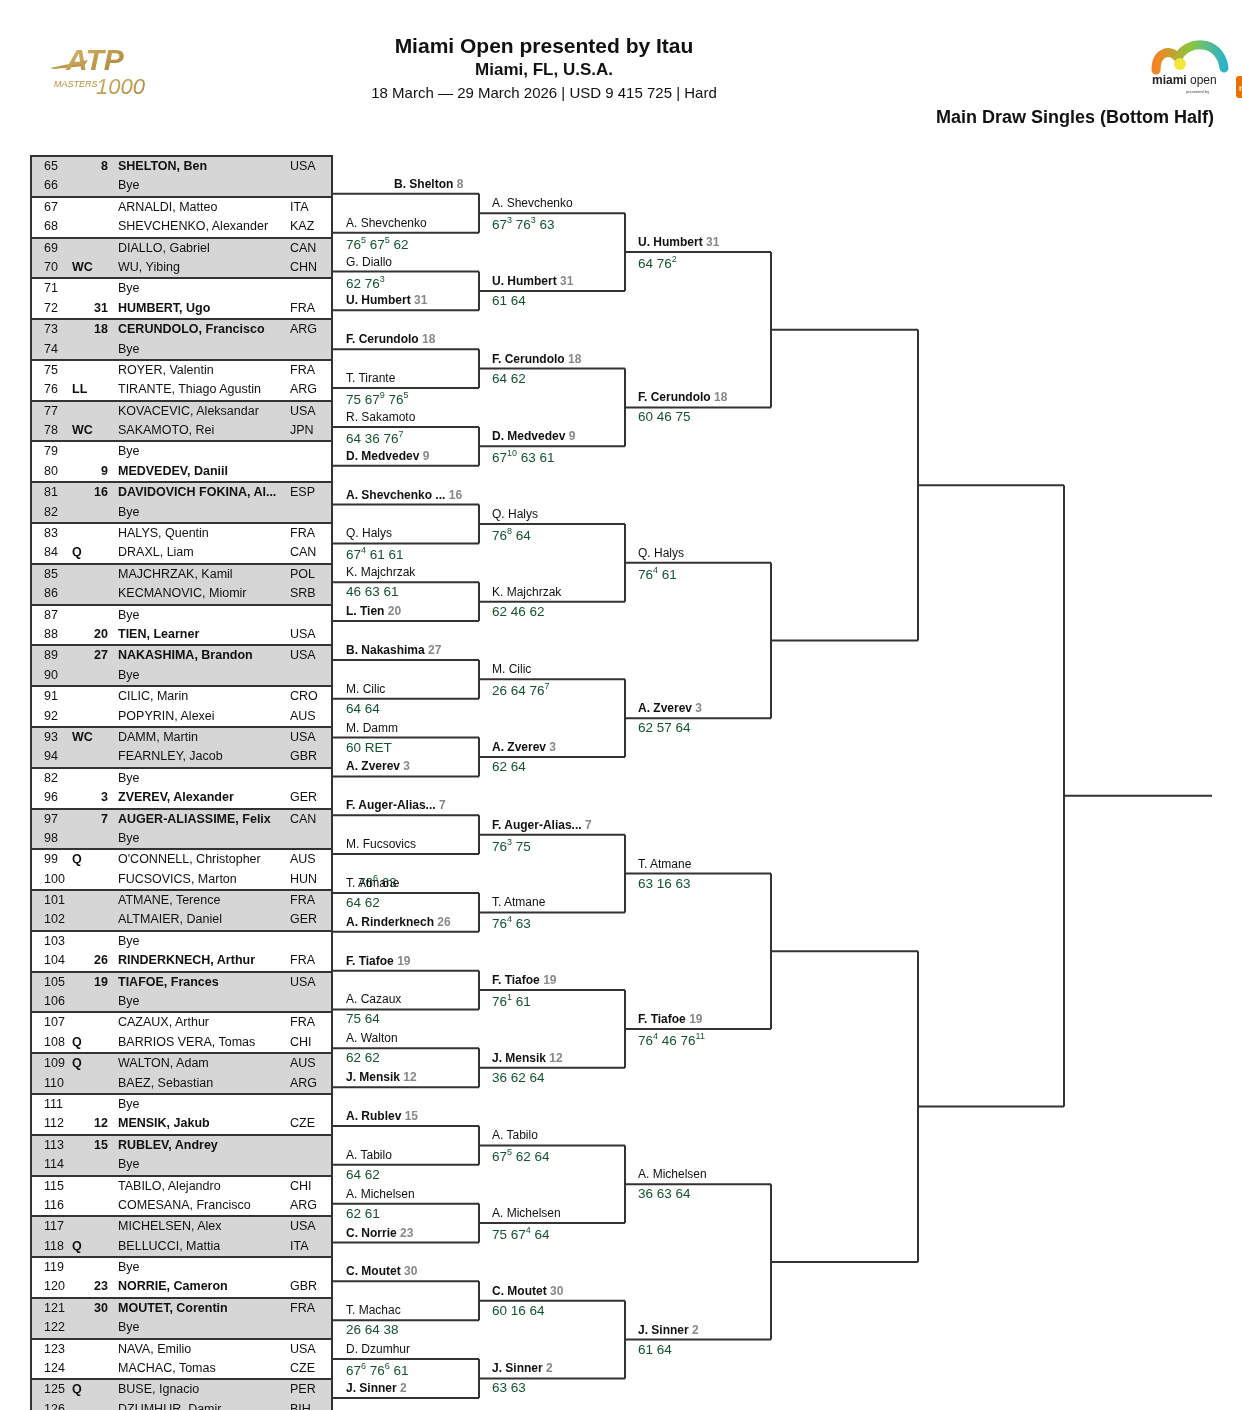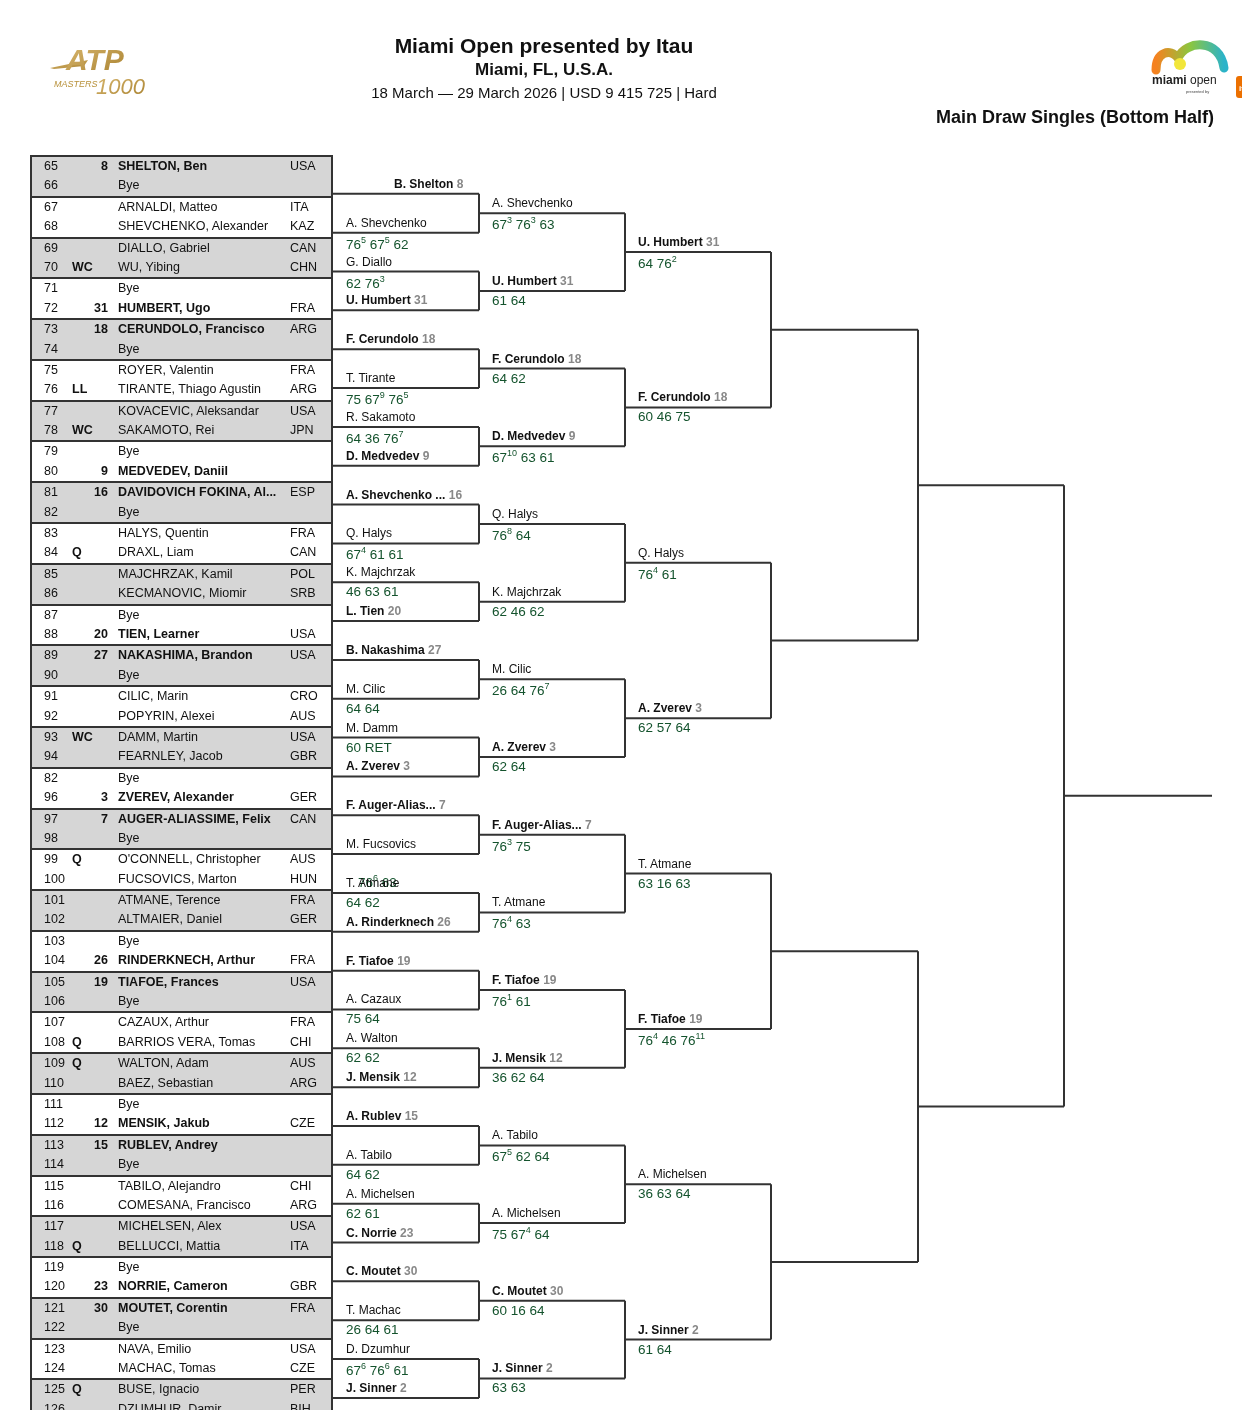--- a/index.html
+++ b/index.html
@@ -705,21 +705,21 @@
     <div class="abs sc" style="left: 346px; top: 1050.32px;">62 62</div>
     <div class="abs lbl b" style="left: 346px; top: 1070.16px;"><span>J. Mensik</span><span class="sd" style="font-weight: bold;"> 12</span></div>
     <div class="abs lbl b" style="left: 346px; top: 1109px;"><span>A. Rublev</span><span class="sd" style="font-weight: bold;"> 15</span></div>
     <div class="abs lbl" style="left: 346px; top: 1147.84px;"><span>A. Tabilo</span></div>
     <div class="abs sc" style="left: 346px; top: 1166.84px;">64 62</div>
     <div class="abs lbl" style="left: 346px; top: 1186.68px;"><span>A. Michelsen</span></div>
     <div class="abs sc" style="left: 346px; top: 1205.68px;">62 61</div>
     <div class="abs lbl b" style="left: 346px; top: 1225.52px;"><span>C. Norrie</span><span class="sd" style="font-weight: bold;"> 23</span></div>
     <div class="abs lbl b" style="left: 346px; top: 1264.36px;"><span>C. Moutet</span><span class="sd" style="font-weight: bold;"> 30</span></div>
     <div class="abs lbl" style="left: 346px; top: 1303.2px;"><span>T. Machac</span></div>
-    <div class="abs sc" style="left: 346px; top: 1322.2px;">26 64 61</div>
+    <div class="abs sc" style="left: 346px; top: 1322.2px;">26 64 38</div>
     <div class="abs lbl" style="left: 346px; top: 1342.04px;"><span>D. Dzumhur</span></div>
     <div class="abs sc" style="left: 346px; top: 1361.04px;">67<sup>6</sup> 76<sup>6</sup> 61</div>
     <div class="abs lbl b" style="left: 346px; top: 1380.88px;"><span>J. Sinner</span><span class="sd" style="font-weight: bold;"> 2</span></div>
     <div class="abs lbl" style="left: 492px; top: 196.26px;"><span>A. Shevchenko</span></div>
     <div class="abs sc" style="left: 492px; top: 215.26px;">67<sup>3</sup> 76<sup>3</sup> 63</div>
     <div class="abs lbl b" style="left: 492px; top: 273.94px;"><span>U. Humbert</span><span class="sd" style="font-weight: bold;"> 31</span></div>
     <div class="abs sc" style="left: 492px; top: 292.94px;">61 64</div>
     <div class="abs lbl b" style="left: 492px; top: 351.62px;"><span>F. Cerundolo</span><span class="sd" style="font-weight: bold;"> 18</span></div>
     <div class="abs sc" style="left: 492px; top: 370.62px;">64 62</div>
     <div class="abs lbl b" style="left: 492px; top: 429.3px;"><span>D. Medvedev</span><span class="sd" style="font-weight: bold;"> 9</span></div>

